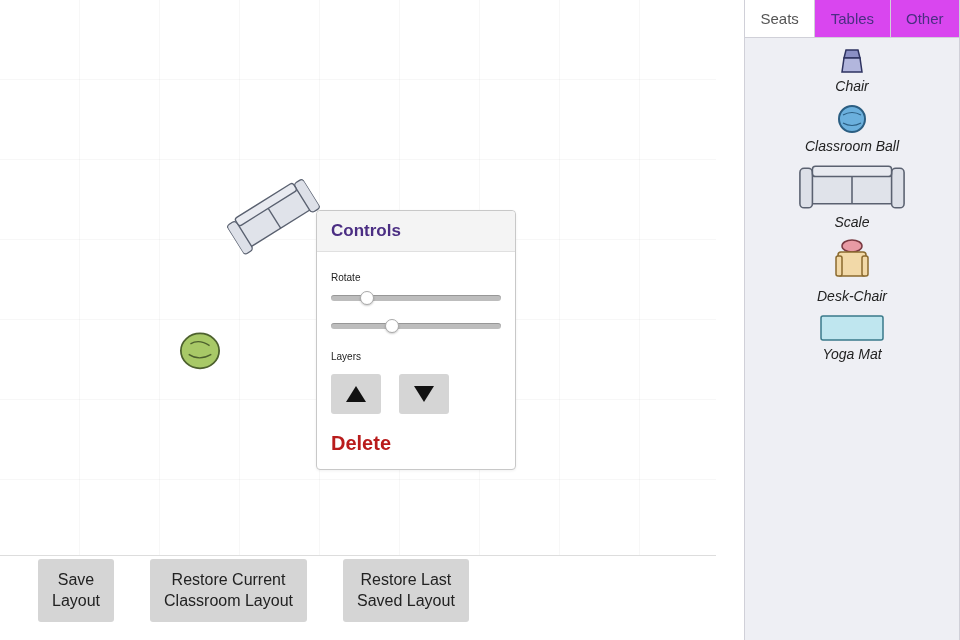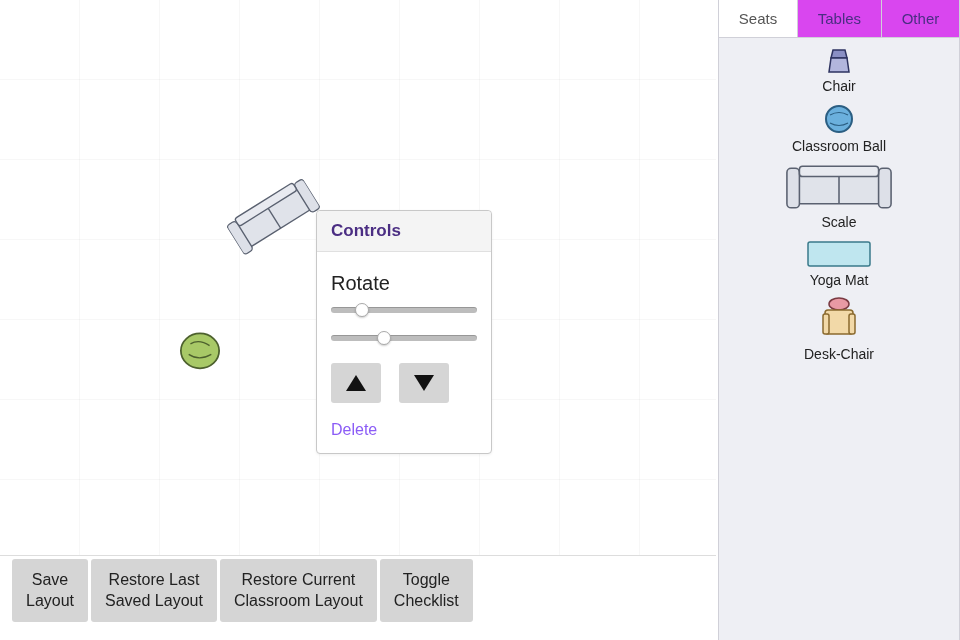--- a/index.html
+++ b/index.html
@@ -26,37 +26,37 @@
   }
   .placed-beanbag {
     position: absolute;
     left: 178px; top: 330px;
   }
   
   
   .controls {
     position: absolute;
     left: 316px; top: 210px;
-    width: 176px;
+    width: 200px;
     background: #fff;
     border: 1px solid #c8c8c8;
     border-radius: 4px;
     box-shadow: 0 1px 3px rgba(0,0,0,0.06);
   }
   .controls-header {
     background: #f4f4f4;
     border-bottom: 1px solid #e0e0e0;
     border-radius: 4px 4px 0 0;
     padding: 10px 14px;
     font-size: 17px;
     font-weight: 600;
     color: #4b2e83;
   }
   .controls-body { padding: 12px 14px 14px; }
-  .control-label { font-size: 20px; color: #222; margin: 8px 0 12px; }
+  .control-label { font-size: 10px; color: #222; margin: 8px 0 12px; }
   .slider-track {
     position: relative;
     width: 100%; height: 6px;
     background: #bdbdbd;
     border-radius: 3px;
     margin-bottom: 22px;
     box-shadow: inset 0 1px 0 rgba(0,0,0,0.2), 0 1px 0 #fff;
   }
   .slider-thumb {
     position: absolute;
@@ -82,51 +82,52 @@
     border-right: 10px solid transparent;
     border-bottom: 16px solid #111;
   }
   .tri-down {
     width: 0; height: 0;
     border-left: 10px solid transparent;
     border-right: 10px solid transparent;
     border-top: 16px solid #111;
   }
   .delete-link {
-    font-size: 16px;
-    color: #8b5cf6;
-    cursor: pointer;
+    font-size: 20px;
+    color: #b91c1c;
+    cursor: pointer;
+    font-weight: bold;
   }
   
   
   .bottom-bar {
     position: absolute;
-    left: 0; bottom: 0;
+    left: 16px; bottom: 0;
     width: 716px;
-    padding: 10px 12px 18px;
-    display: flex; gap: 3px;
+    padding: 10px 22px 18px;
+    display: flex; gap: 36px;
   }
   .bottom-btn {
     background: #d5d5d5;
     border: none;
     border-radius: 3px;
     padding: 10px 14px;
     font-size: 16px;
     color: #222;
     text-align: center;
     line-height: 1.35;
     cursor: pointer;
     white-space: pre-line;
   }
   
   
   .palette {
     position: absolute;
     right: 0; top: 0;
-    width: 242px; height: 640px;
+    width: 216px; height: 640px;
     background: #eeeff4;
     border-left: 1px solid #d0d0d8;
     border-right: 1px solid #d0d0d8;
   }
   .palette-tabs {
     display: flex;
     border-bottom: 1px solid #d0d0d8;
   }
   .palette-tab {
     flex: 1 0 auto;
@@ -146,21 +147,21 @@
   .palette-items {
     display: flex; flex-direction: column; align-items: center;
     gap: 2px; padding-top: 6px;
   }
   .palette-item {
     display: flex; flex-direction: column; align-items: center;
     padding: 2px 0 4px;
     cursor: grab;
   }
   .palette-item-label {
-    font-size: 14px; color: #222; margin-top: 2px;
+    font-size: 14px; color: #222; margin-top: 2px; font-style: italic;
   }
   
   
   svg { display: block; }
 </style>
 </head>
 <body>
 
 <div class="canvas-area">
 
@@ -185,42 +186,41 @@
   <div class="controls">
     <div class="controls-header">Controls</div>
     <div class="controls-body">
       <div class="control-label">Rotate</div>
       <div class="slider-track">
         <div class="slider-thumb" style="left:21%"></div>
       </div>
       <div class="slider-track">
         <div class="slider-thumb" style="left:36%"></div>
       </div>
+      <div class="control-label">Layers</div>
       <div class="layer-buttons">
         <button class="layer-btn">
           <span class="tri-up"></span>
         </button>
         <button class="layer-btn">
           <span class="tri-down"></span>
         </button>
       </div>
       <div class="delete-link">Delete</div>
     </div>
   </div>
 </div>
 
 <div class="bottom-bar">
   <button class="bottom-btn">Save
 Layout</button>
+  <button class="bottom-btn">Restore Current
+Classroom Layout</button>
   <button class="bottom-btn">Restore Last
 Saved Layout</button>
-  <button class="bottom-btn">Restore Current
-Classroom Layout</button>
-  <button class="bottom-btn">Toggle
-Checklist</button>
 </div>
 
 <div class="palette">
   <div class="palette-tabs">
     <div class="palette-tab active">Seats</div>
     <div class="palette-tab">Tables</div>
     <div class="palette-tab">Other</div>
   </div>
   <div class="palette-items">
 
@@ -248,30 +248,30 @@
         <rect x="0" y="6" width="12" height="38" rx="4" fill="#dde0e8" stroke="#5a6170" stroke-width="1.5"></rect>
         <rect x="88" y="6" width="12" height="38" rx="4" fill="#dde0e8" stroke="#5a6170" stroke-width="1.5"></rect>
         <line x1="50" y1="10" x2="50" y2="40" stroke="#5a6170" stroke-width="1.5"></line>
         <rect x="12" y="4" width="76" height="10" rx="3" fill="#e8eaf0" stroke="#5a6170" stroke-width="1.5"></rect>
       </svg>
       <div class="palette-item-label">Scale</div>
     </div>
 
 
     <div class="palette-item">
-      <svg width="66" height="32">
-        <rect x="2" y="4" width="62" height="24" rx="2" fill="#bfe6ef" stroke="#3a7a8a" stroke-width="1.5"></rect>
-      </svg>
-      <div class="palette-item-label">Yoga Mat</div>
-    </div>
-
-    <div class="palette-item">
       <svg width="44" height="48">
         <ellipse cx="22" cy="8" rx="10" ry="6" fill="#e89aa4" stroke="#7a3a42" stroke-width="1.5"></ellipse>
         <rect x="8" y="14" width="28" height="24" rx="3" fill="#f2d9a8" stroke="#8a6a2e" stroke-width="1.5"></rect>
         <rect x="6" y="18" width="6" height="20" rx="2" fill="#f2d9a8" stroke="#8a6a2e" stroke-width="1.5"></rect>
         <rect x="32" y="18" width="6" height="20" rx="2" fill="#f2d9a8" stroke="#8a6a2e" stroke-width="1.5"></rect>
       </svg>
       <div class="palette-item-label">Desk-Chair</div>
     </div>
 
+    <div class="palette-item">
+      <svg width="66" height="32">
+        <rect x="2" y="4" width="62" height="24" rx="2" fill="#bfe6ef" stroke="#3a7a8a" stroke-width="1.5"></rect>
+      </svg>
+      <div class="palette-item-label">Yoga Mat</div>
+    </div>
+
   </div>
 </div>
 
 </body></html>

